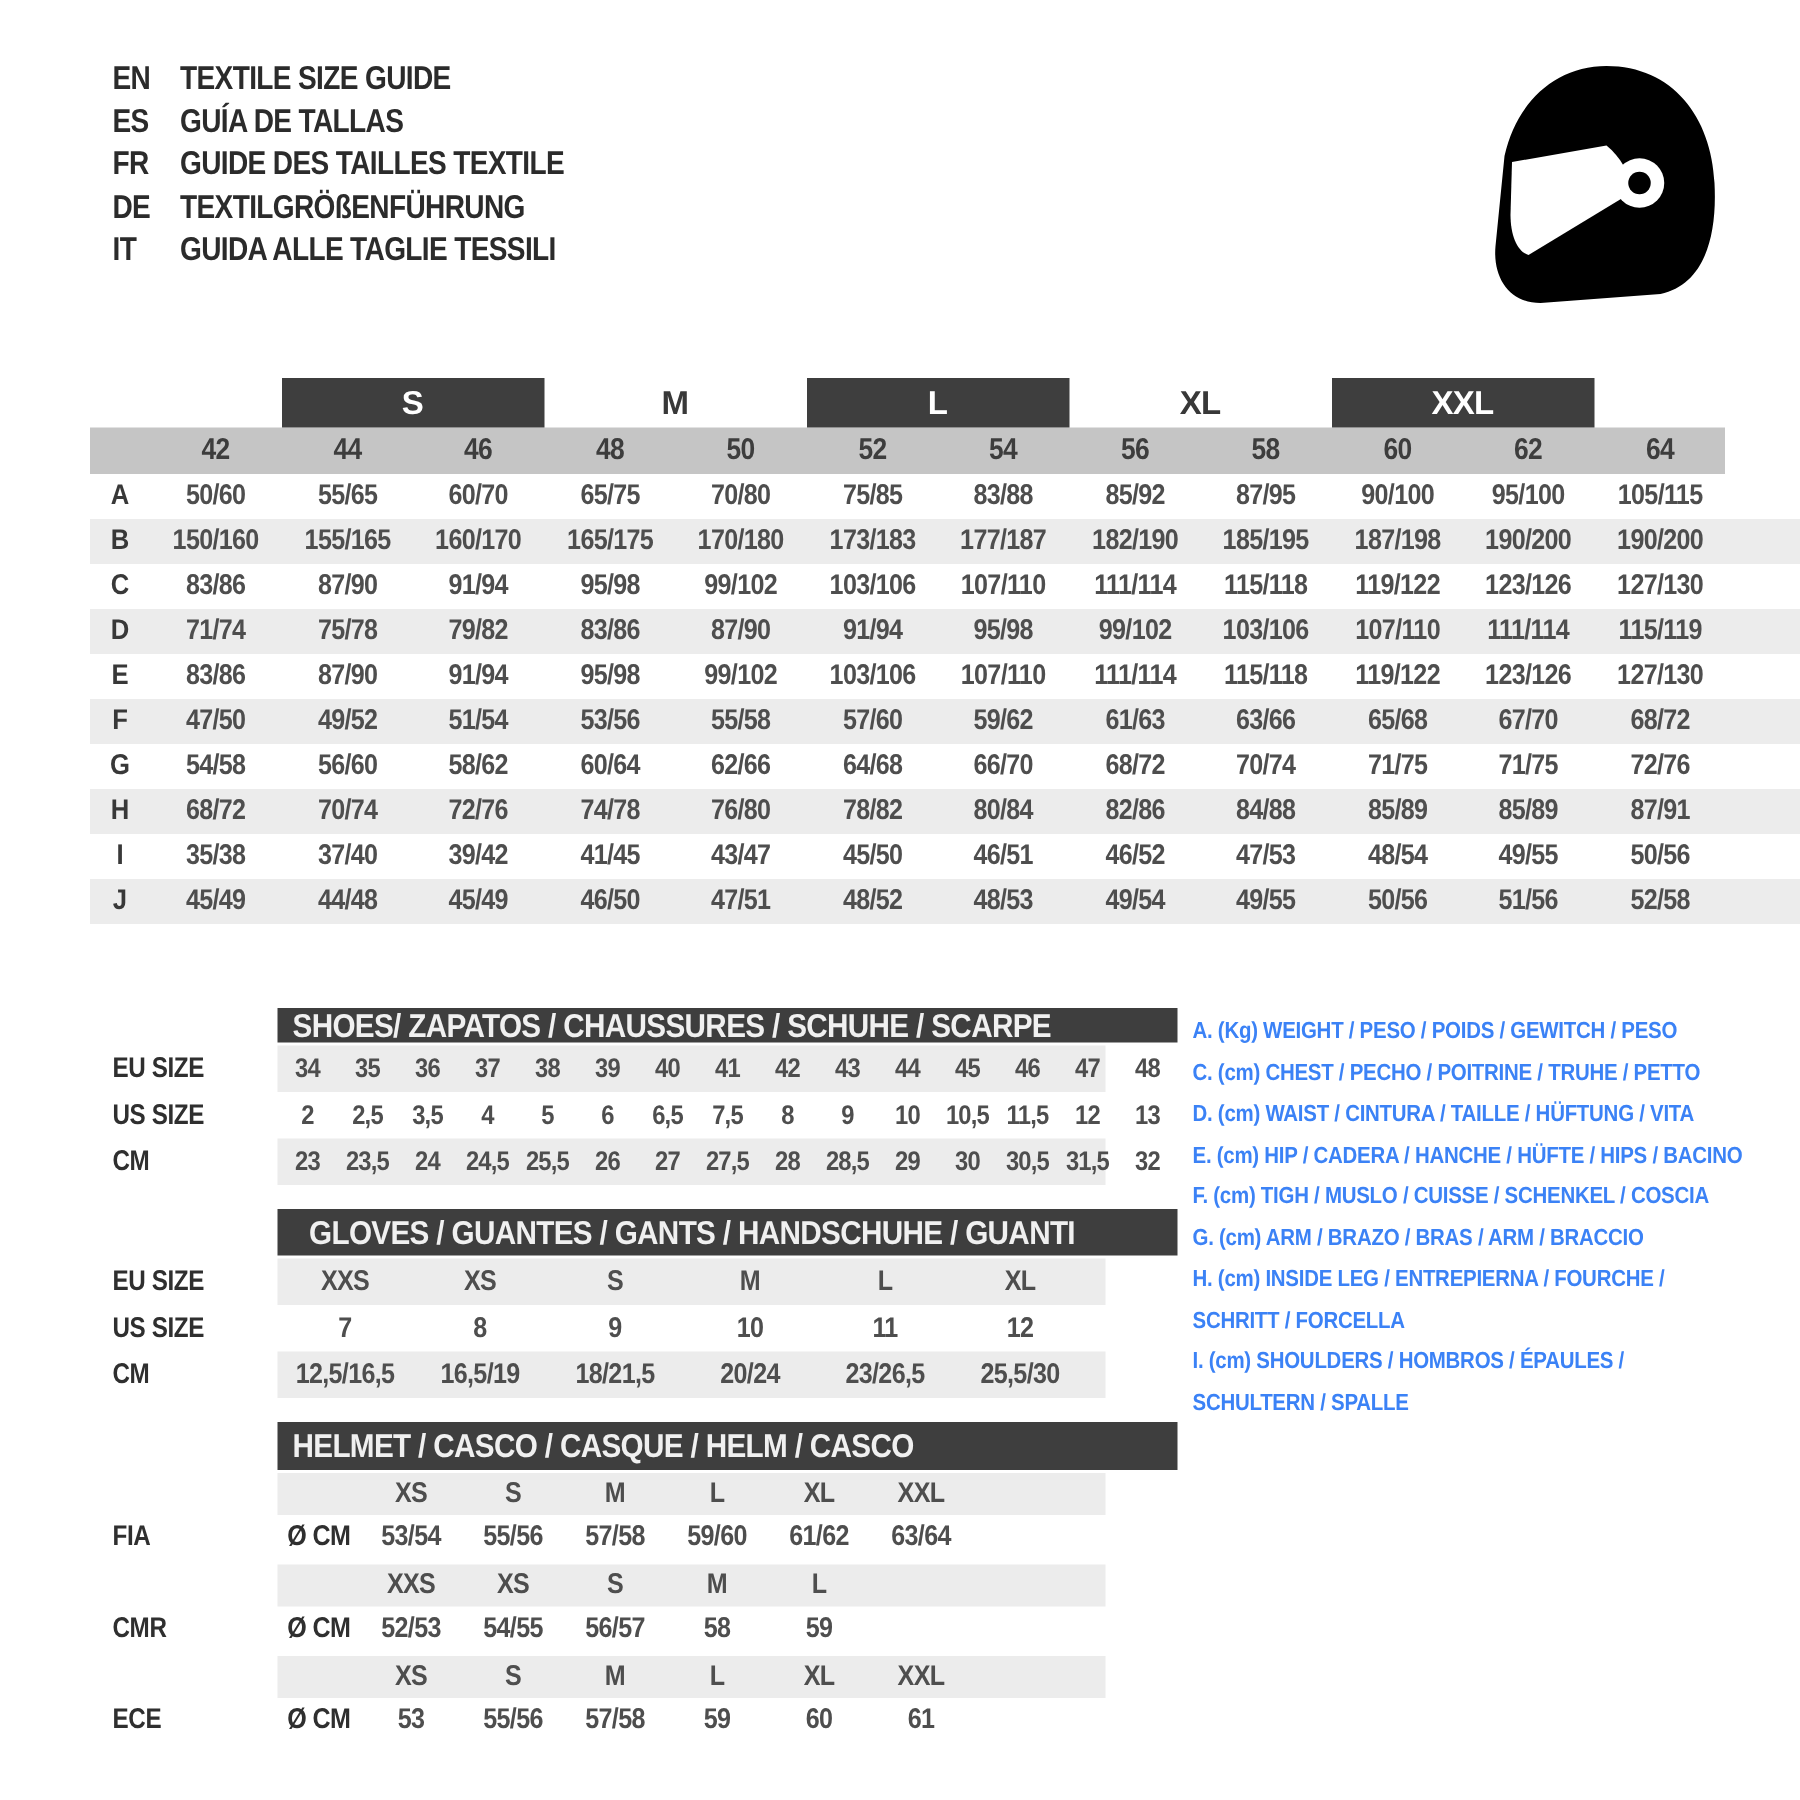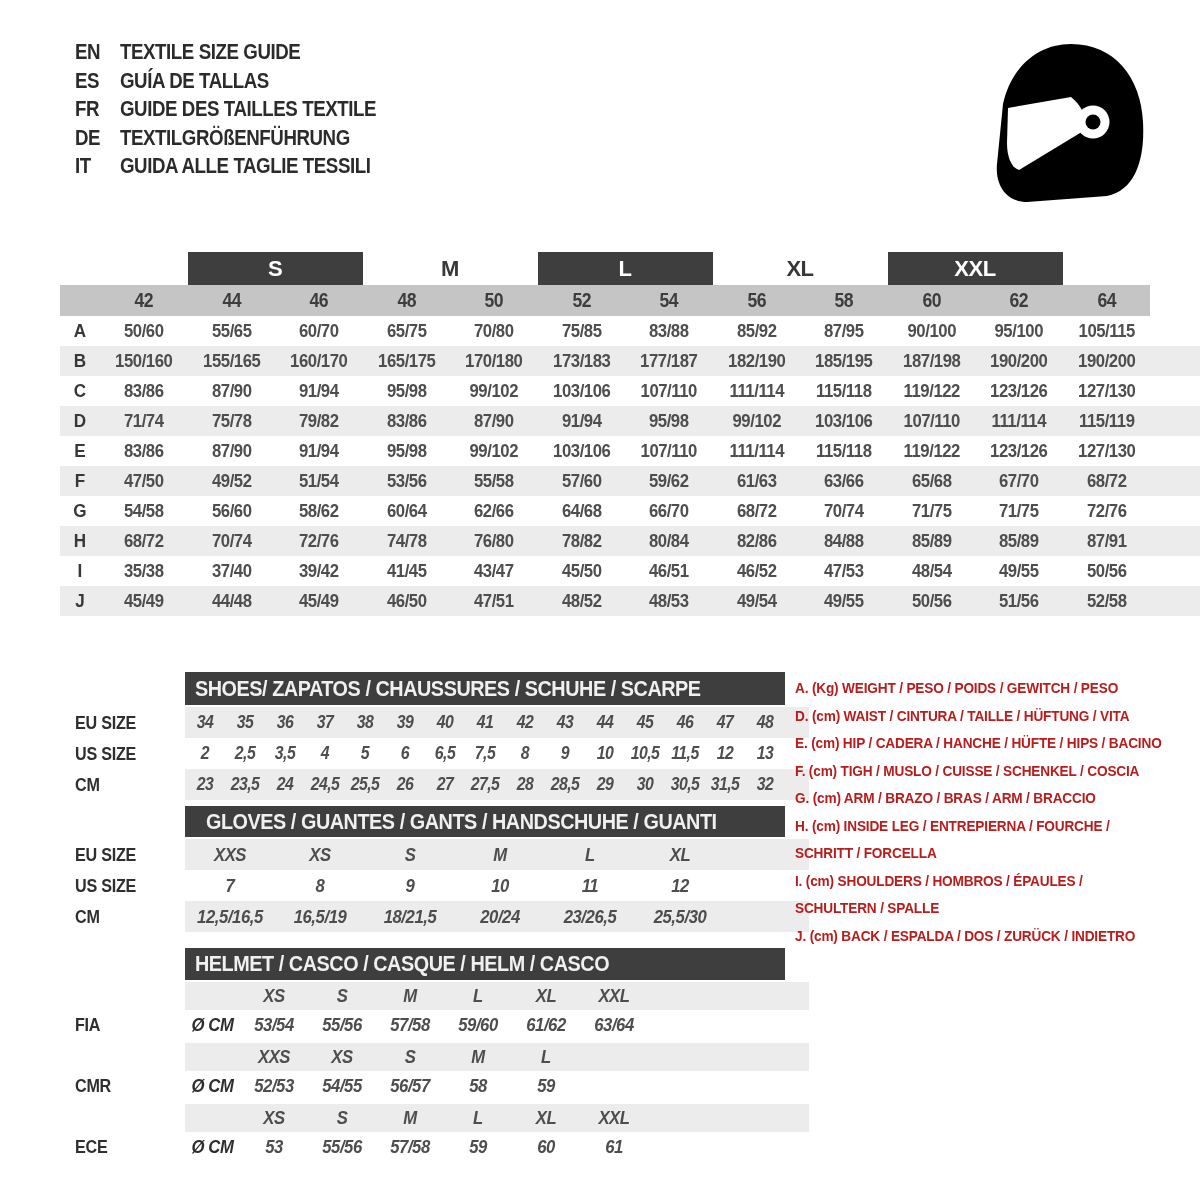--- a/index.html
+++ b/index.html
@@ -32,36 +32,36 @@
   .grp-cell.boxed{background:var(--bar);color:#fff;}
   .mt-label{font-size:19px;color:var(--lab);text-align:center;transform:scaleX(.9);}
   .mt-cell{font-size:19px;text-align:center;letter-spacing:-.5px;transform:scaleX(.88);white-space:nowrap;}
   .numband .mt-cell{font-size:20px;color:#3d3d3d;}
 
   
   .subtable{position:absolute;left:60px;width:740px;}
   .shoes{top:672px;} .gloves{top:806px;} .helmet{top:948px;}
   .sub-bar{margin-left:125px;width:600px;background:var(--bar);color:var(--bartext);display:flex;align-items:center;padding-left:10px;margin-bottom:2px;}
   .sub-bar span{font-size:22px;letter-spacing:-.5px;transform:scaleX(.9);transform-origin:left center;white-space:nowrap;}
-  .shoes .sub-bar{height:33px;} .gloves .sub-bar{height:31px;justify-content:center;} .helmet .sub-bar{height:32px;}
+  .shoes .sub-bar{height:23px;} .gloves .sub-bar{height:31px;justify-content:center;} .helmet .sub-bar{height:32px;}
   .sub-row{position:relative;height:31px;}
   .sub-label{position:absolute;left:15px;top:50%;transform:translateY(-50%) scaleX(.85);transform-origin:left center;font-size:19px;color:#2f2f2f;white-space:nowrap;letter-spacing:-.3px;}
-  .sub-vals{margin-left:125px;width:624px;height:100%;display:grid;align-items:center;font-style:italic;}
+  .sub-vals{margin-left:125px;width:552px;height:100%;display:grid;align-items:center;}
   .sub-vals.gray{background:var(--stripe);}
   .sub-vals.cols15{grid-template-columns:repeat(15,40px);}
   .sub-vals.cols6{grid-template-columns:repeat(6,90px);}
   .sub-vals.hgrid{grid-template-columns:55px repeat(6,68px);}
   .scell{font-size:18px;text-align:center;letter-spacing:-.6px;transform:scaleX(.88);white-space:nowrap;}
   .gcell{font-size:19px;text-align:center;letter-spacing:-.5px;transform:scaleX(.88);white-space:nowrap;}
   .hcell{font-size:19px;text-align:center;letter-spacing:-.5px;transform:scaleX(.88);white-space:nowrap;}
   .hcell.unit{color:#2f2f2f;}
   .h-sizes{height:28px;} .h-vals{height:30px;margin-bottom:3px;}
 
   
-  .legend{position:absolute;left:795px;top:674px;width:405px;color:#b91c1c;}
+  .legend{position:absolute;left:795px;top:674px;width:405px;color:#3b82f6;}
   .lg-line{font-size:15.5px;line-height:27.5px;letter-spacing:-.2px;transform:scaleX(.88);transform-origin:left center;white-space:nowrap;}
 </style>
 </head>
 <body>
 
 <div id="page">
 
   <div class="titles">
       <div class="t-row">
         <div class="t-code">EN</div>
@@ -476,37 +476,37 @@
           </div>
         </div>
       </div>
   </div>
 
   <div class="legend">
       <div class="lg-item">
         <div class="lg-line">A. (Kg) WEIGHT / PESO / POIDS / GEWITCH / PESO</div>
       </div>
       <div class="lg-item">
+        <div class="lg-line">C. (cm) CHEST / PECHO / POITRINE / TRUHE / PETTO</div>
+      </div>
+      <div class="lg-item">
         <div class="lg-line">D. (cm) WAIST / CINTURA / TAILLE / HÜFTUNG / VITA</div>
       </div>
       <div class="lg-item">
         <div class="lg-line">E. (cm) HIP / CADERA / HANCHE / HÜFTE / HIPS / BACINO</div>
       </div>
       <div class="lg-item">
         <div class="lg-line">F. (cm) TIGH / MUSLO / CUISSE / SCHENKEL / COSCIA</div>
       </div>
       <div class="lg-item">
         <div class="lg-line">G. (cm) ARM / BRAZO / BRAS / ARM / BRACCIO</div>
       </div>
       <div class="lg-item">
         <div class="lg-line">H. (cm) INSIDE LEG / ENTREPIERNA / FOURCHE /</div>
         <div class="lg-line">SCHRITT / FORCELLA</div>
       </div>
       <div class="lg-item">
         <div class="lg-line">I. (cm) SHOULDERS / HOMBROS / ÉPAULES /</div>
         <div class="lg-line">SCHULTERN / SPALLE</div>
       </div>
-      <div class="lg-item">
-        <div class="lg-line">J. (cm) BACK / ESPALDA / DOS / ZURÜCK / INDIETRO</div>
-      </div>
     </div>
 
 </div>
 
 </body></html>

